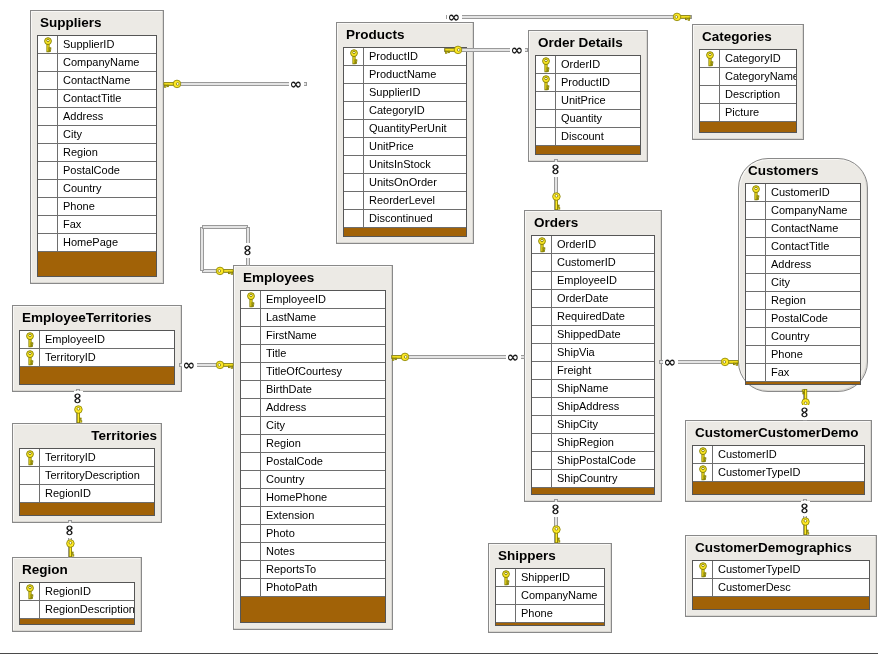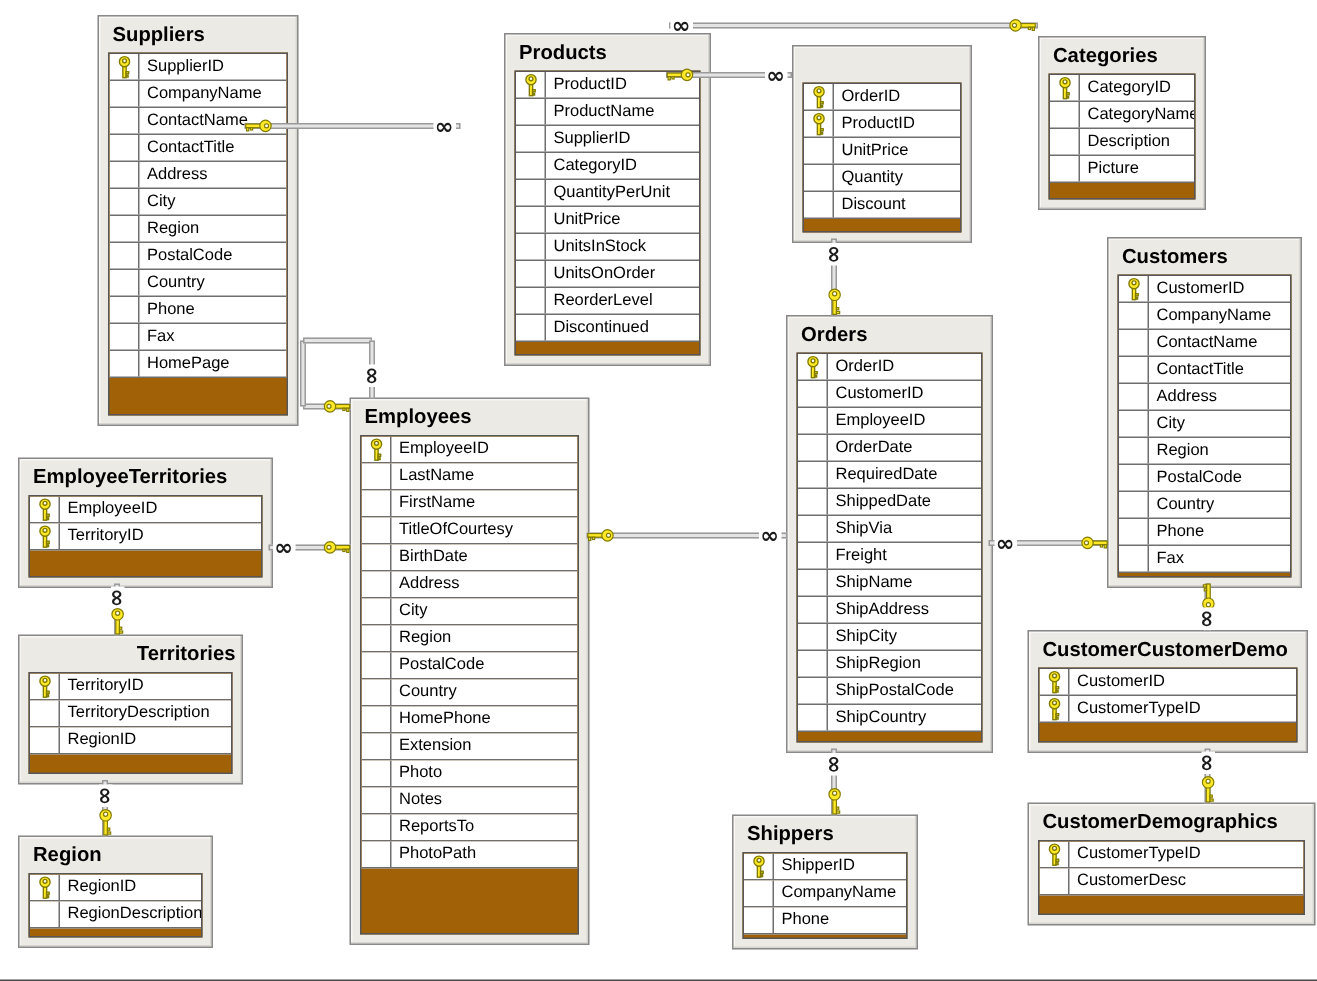--- a/index.html
+++ b/index.html
@@ -21,21 +21,21 @@
   .sym-inf{display:flex;align-items:center;justify-content:center;width:15px;height:9px;
            background:#fff;font-family:"DejaVu Sans",sans-serif;font-size:15px;font-weight:600;
            color:#1a1a1a;line-height:0;}
   .bottom-edge{position:absolute;left:0;right:0;bottom:0;height:1px;background:#4a4a4a;z-index:4;}
 </style>
 </head>
 <body>
 
 <div id="canvas">
   <div class="bottom-edge"></div>
-<div class="tbl" style="left: 30px; top: 10px; width: 132px; height: 272px; margin-left: 35px;">
+<div class="tbl" style="left: 30px; top: 10px; width: 132px; height: 272px;">
       <div class="tbl-title">Suppliers</div>
       <div class="tbl-grid">
         <div class="row">
           <div class="keycell">
             <svg width="10" height="16" viewBox="0 0 10 16" aria-hidden="true">
               <g stroke="#7e7a00" stroke-width="0.9" fill="#ffe926">
                 <rect x="3.9" y="7" width="2.2" height="7.8"></rect>
                 <rect x="6" y="10.8" width="1.8" height="1.4"></rect>
                 <rect x="6" y="13.2" width="1.4" height="1.2"></rect>
                 <circle cx="5" cy="4.1" r="3.4"></circle>
@@ -140,20 +140,21 @@
           <div class="keycell"></div>
           <div class="fname">ReorderLevel</div>
         </div>
         <div class="row">
           <div class="keycell"></div>
           <div class="fname">Discontinued</div>
         </div>
       </div>
     </div>
     <div class="tbl" style="left: 528px; top: 30px; width: 118px; height: 130px;">
+      <div class="tbl-title">Order Details</div>
       <div class="tbl-grid">
         <div class="row">
           <div class="keycell">
             <svg width="10" height="16" viewBox="0 0 10 16" aria-hidden="true">
               <g stroke="#7e7a00" stroke-width="0.9" fill="#ffe926">
                 <rect x="3.9" y="7" width="2.2" height="7.8"></rect>
                 <rect x="6" y="10.8" width="1.8" height="1.4"></rect>
                 <rect x="6" y="13.2" width="1.4" height="1.2"></rect>
                 <circle cx="5" cy="4.1" r="3.4"></circle>
                 <circle cx="5" cy="3.5" r="1.3" fill="#fffef2"></circle>
@@ -214,21 +215,21 @@
         <div class="row">
           <div class="keycell"></div>
           <div class="fname">Description</div>
         </div>
         <div class="row">
           <div class="keycell"></div>
           <div class="fname">Picture</div>
         </div>
       </div>
     </div>
-    <div class="tbl" style="left: 738px; top: 158px; width: 128px; height: 232px;">
+    <div class="tbl" style="left: 738px; top: 158px; width: 128px; height: 232px; border-radius: 30px;">
       <div class="tbl-title">Customers</div>
       <div class="tbl-grid">
         <div class="row">
           <div class="keycell">
             <svg width="10" height="16" viewBox="0 0 10 16" aria-hidden="true">
               <g stroke="#7e7a00" stroke-width="0.9" fill="#ffe926">
                 <rect x="3.9" y="7" width="2.2" height="7.8"></rect>
                 <rect x="6" y="10.8" width="1.8" height="1.4"></rect>
                 <rect x="6" y="13.2" width="1.4" height="1.2"></rect>
                 <circle cx="5" cy="4.1" r="3.4"></circle>
@@ -368,20 +369,24 @@
           </div>
           <div class="fname">EmployeeID</div>
         </div>
         <div class="row">
           <div class="keycell"></div>
           <div class="fname">LastName</div>
         </div>
         <div class="row">
           <div class="keycell"></div>
           <div class="fname">FirstName</div>
+        </div>
+        <div class="row">
+          <div class="keycell"></div>
+          <div class="fname">Title</div>
         </div>
         <div class="row">
           <div class="keycell"></div>
           <div class="fname">TitleOfCourtesy</div>
         </div>
         <div class="row">
           <div class="keycell"></div>
           <div class="fname">BirthDate</div>
         </div>
         <div class="row">

